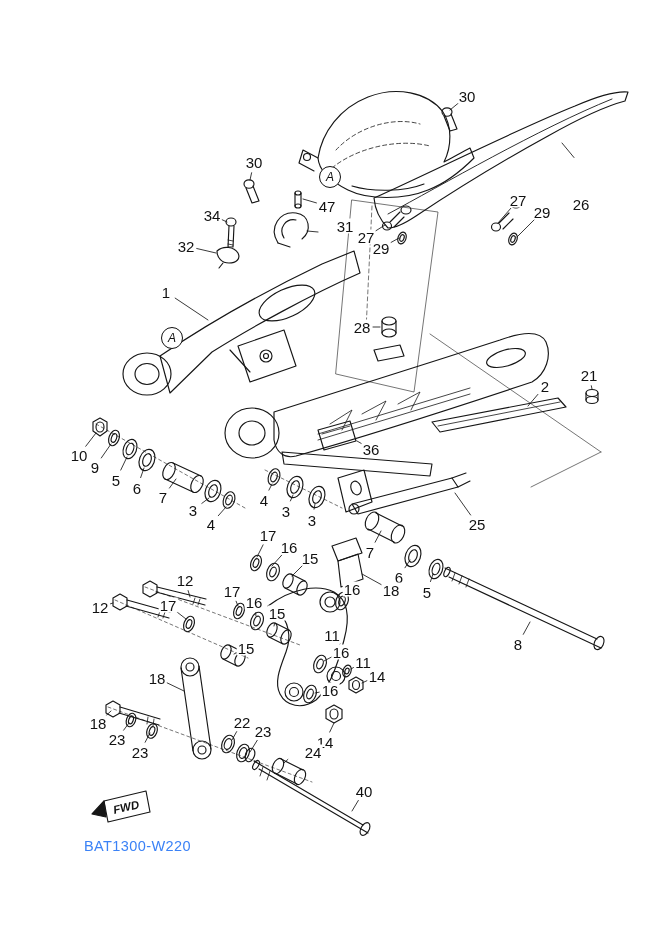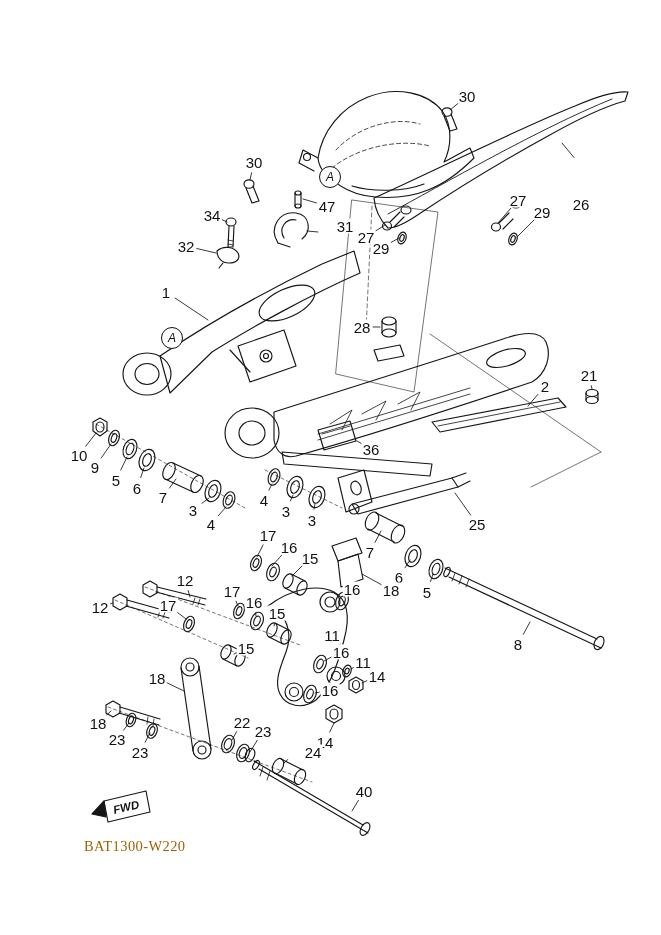--- a/index.html
+++ b/index.html
@@ -15,21 +15,21 @@
     white-space:nowrap;
   }
   .ref-marker {
     position:absolute; transform:translate(-50%,-50%);
     width:20px; height:20px; border:1.4px solid #111; border-radius:50%;
     display:flex; align-items:center; justify-content:center;
     font-size:12px; font-style:italic; color:#111; background:#fff;
   }
   .part-code {
     position:absolute; left:84px; top:838px;
-    font-size:14.5px; letter-spacing:.4px; color:#a16207;font-family:Liberation Serif, serif;
+    font-size:14.5px; letter-spacing:.4px; color:#3b82f6;
   }
 </style>
 </head>
 <body>
 
 <div class="stage">
 
 <svg id="diagram-svg" width="661" height="935" viewBox="0 0 661 935">
 
   <g fill="none" stroke="#161616" stroke-width="1.15" stroke-linejoin="round" stroke-linecap="round">

